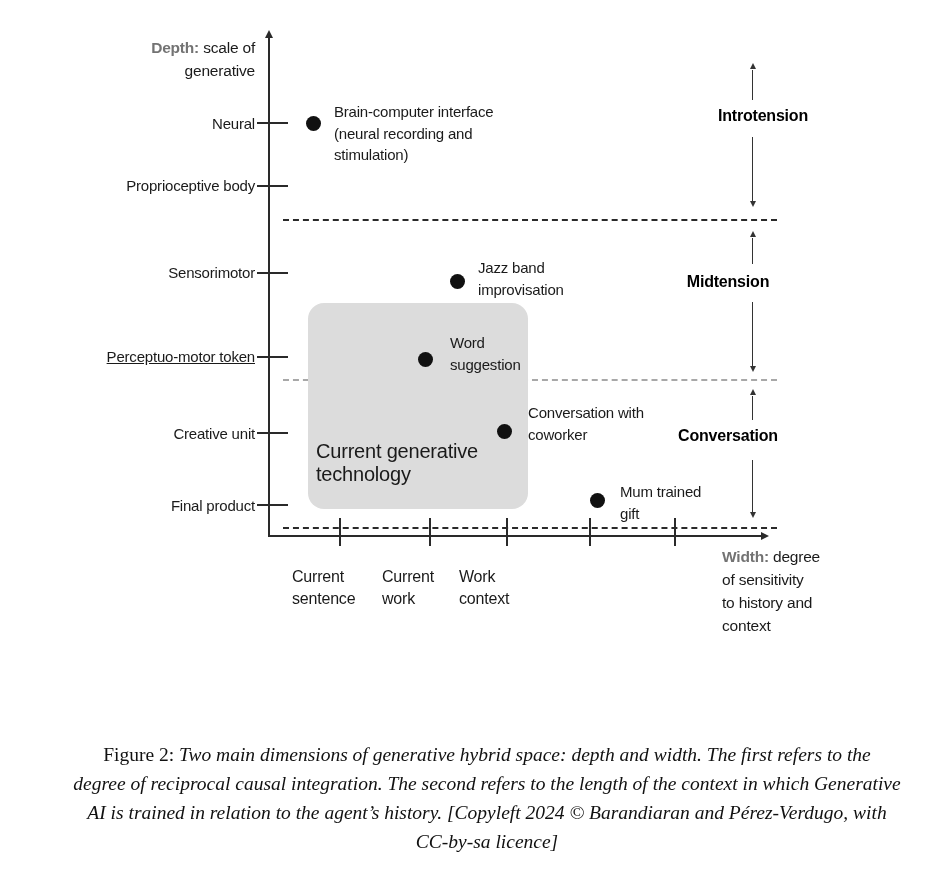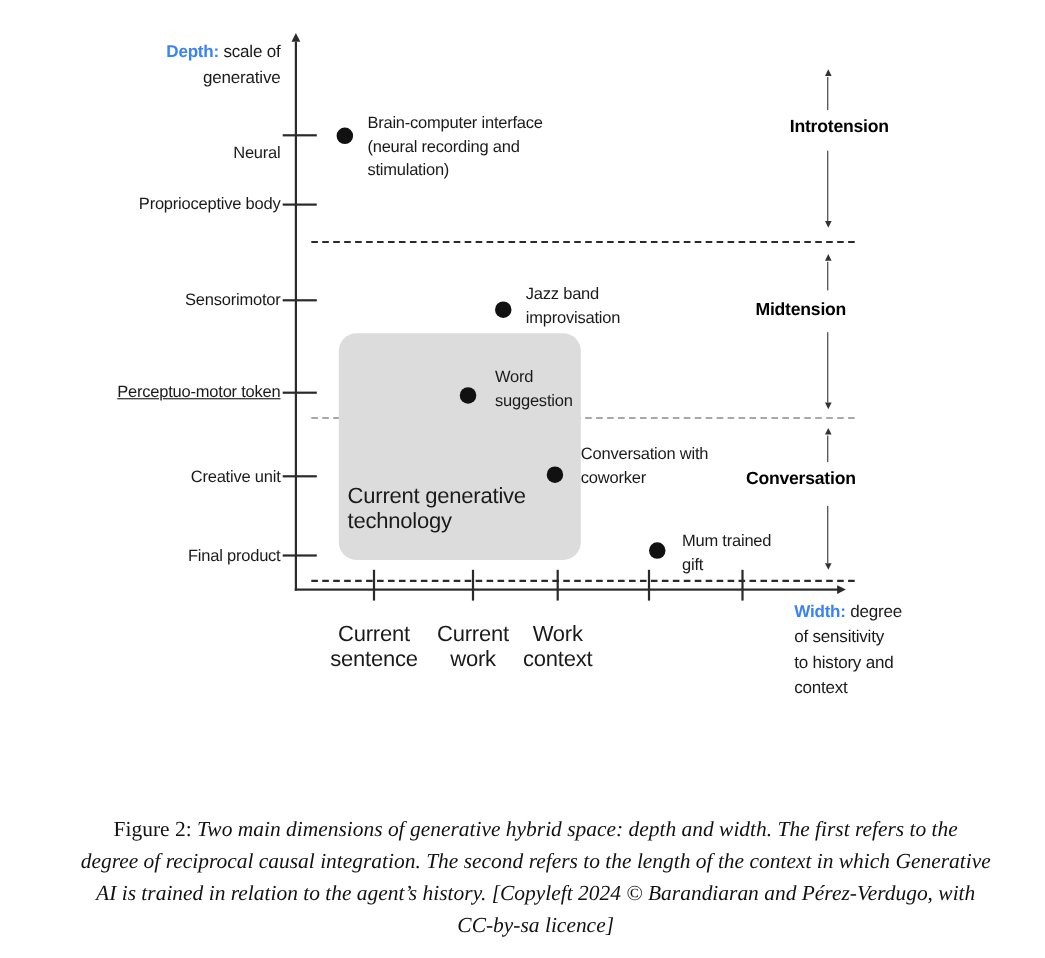--- a/index.html
+++ b/index.html
@@ -14,24 +14,24 @@
   
   .ah{position:absolute;width:0;height:0;}
   .ah-up{border-left:4px solid transparent;border-right:4px solid transparent;border-bottom:8px solid #2a2a2a;}
   .ah-right{border-top:4px solid transparent;border-bottom:4px solid transparent;border-left:8px solid #2a2a2a;}
   
   .sah-up{border-left:3px solid transparent;border-right:3px solid transparent;border-bottom:6px solid #333;}
   .sah-down{border-left:3px solid transparent;border-right:3px solid transparent;border-top:6px solid #333;}
   .rarrow{position:absolute;width:1px;background:#333;}
   
   .ytick-label{position:absolute;width:225px;text-align:right;font-size:15px;line-height:20px;letter-spacing:-0.2px;}
-  .xtick-label{position:absolute;width:96px;text-align:center;font-size:20px;line-height:22px;letter-spacing:-0.2px;}
+  .xtick-label{position:absolute;width:96px;font-size:16px;line-height:22px;letter-spacing:-0.2px;}
   .pt-label{position:absolute;font-size:15px;line-height:21.5px;letter-spacing:-0.2px;white-space:nowrap;}
   .axis-title{font-size:15.5px;line-height:23px;letter-spacing:-0.2px;}
-  .axis-title b{font-weight:700;color:#3b82f6;}
+  .axis-title b{font-weight:700;color:#737373;}
   .region-label{position:absolute;width:160px;text-align:center;font-size:16px;font-weight:700;color:#000;letter-spacing:-0.2px;}
   .dot{position:absolute;width:15px;height:15px;border-radius:50%;background:#111;}
   .graybox{position:absolute;left:308px;top:303px;width:220px;height:206px;border-radius:16px;background:#dcdcdc;}
   .box-label{position:absolute;left:316px;top:440px;width:172px;font-size:20px;line-height:23px;letter-spacing:-0.2px;}
   
   .caption{position:absolute;left:27px;top:740px;width:920px;text-align:center;
            font-family:"Liberation Serif", serif;font-style:italic;font-size:19.5px;line-height:29px;color:#111;}
   .caption .roman{font-style:normal;}
 </style>
 </head>
@@ -60,21 +60,21 @@
     <div>technology</div>
   </div>
 
   <div class="hline" style="left:257px;top:122px;width:31px;"></div>
   <div class="hline" style="left:257px;top:185px;width:31px;"></div>
   <div class="hline" style="left:257px;top:272px;width:31px;"></div>
   <div class="hline" style="left:257px;top:356px;width:31px;"></div>
   <div class="hline" style="left:257px;top:432px;width:31px;"></div>
   <div class="hline" style="left:257px;top:504px;width:31px;"></div>
 
-  <div class="ytick-label" style="left:30px;top:130px;">Neural</div>
+  <div class="ytick-label" style="left:30px;top:114px;">Neural</div>
   <div class="ytick-label" style="left:30px;top:176px;">Proprioceptive body</div>
   <div class="ytick-label" style="left:30px;top:263px;">Sensorimotor</div>
   <div class="ytick-label" style="left:30px;top:347px;text-decoration:underline;">Perceptuo-motor token</div>
   <div class="ytick-label" style="left:30px;top:424px;">Creative unit</div>
   <div class="ytick-label" style="left:30px;top:496px;">Final product</div>
 
   <div class="vline" style="left:339px;top:518px;height:28px;"></div>
   <div class="vline" style="left:429px;top:518px;height:28px;"></div>
   <div class="vline" style="left:506px;top:518px;height:28px;"></div>
   <div class="vline" style="left:589px;top:518px;height:28px;"></div>

